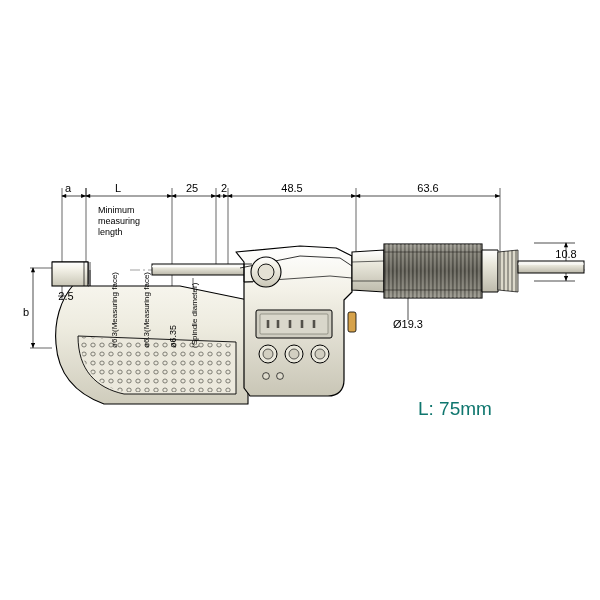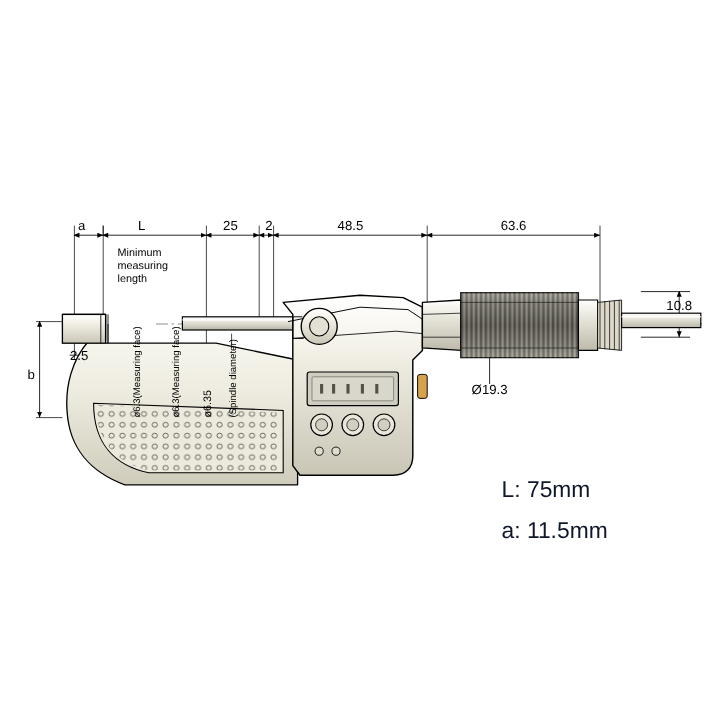--- a/index.html
+++ b/index.html
@@ -33,21 +33,21 @@
   }
   .smalltext {
     font-family: "Liberation Sans", sans-serif;
     font-size: 8px;
     fill: #000;
   }
   .legend {
     position: absolute;
     font-family: "Liberation Sans", sans-serif;
     font-size: 19px;
-    color: #0f172a;
+    color: #0f766e;
     white-space: nowrap;
   }
   .legend.l1 { left: 418px; top: 398px; }
   .legend.l2 { left: 418px; top: 432px; }
   .legend.l3 { left: 418px; top: 466px; }
 </style>
 </head>
 <body>
 
 <div id="stage">
@@ -251,15 +251,14 @@
     <text class="smalltext" x="98" y="224" style="font-size:9px">measuring</text>
     <text class="smalltext" x="98" y="235" style="font-size:9px">length</text>
 
     <text class="smalltext" transform="translate(117,348) rotate(-90)">ø6.3(Measuring face)</text>
     <text class="smalltext" transform="translate(149,348) rotate(-90)">ø6.3(Measuring face)</text>
     <text class="smalltext" transform="translate(176,348) rotate(-90)" style="font-size:9px">ø6.35</text>
     <text class="smalltext" transform="translate(197,348) rotate(-90)">(Spindle diameter)</text>
   </svg>
 
   <div class="legend l1">L: 75mm</div>
-  <div class="legend l2">a: 11.5mm</div>
 
 </div>
 
 </body></html>

